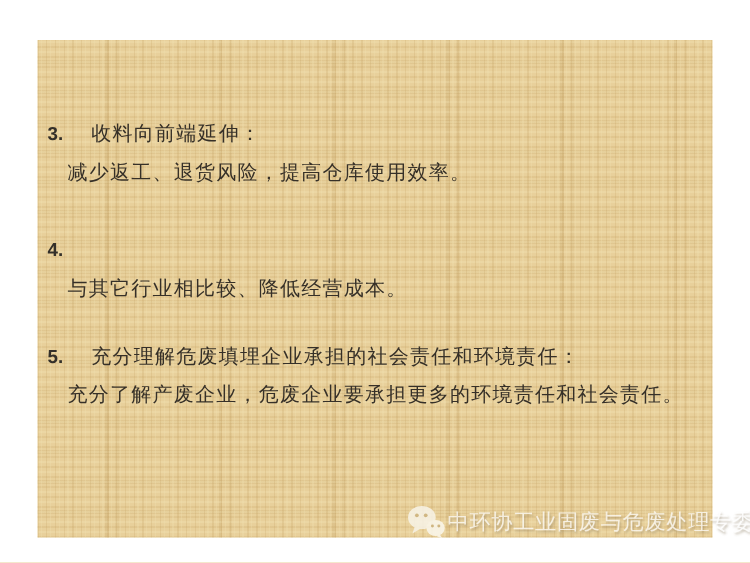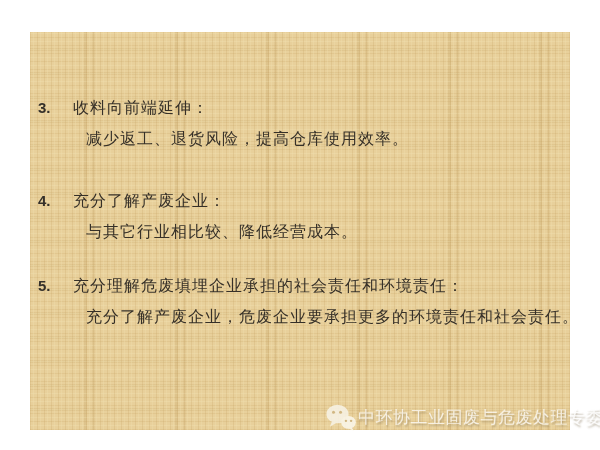--- a/index.html
+++ b/index.html
@@ -22,21 +22,21 @@
   .line{display:flex;align-items:flex-start;line-height:20px;}
   .num{
     width:35px;flex:0 0 35px;
     font-family:"Liberation Sans","DejaVu Sans",sans-serif;
     font-weight:bold;font-size:15px;color:#34302a;
   }
   .title,.detail{
     font-size:16px;letter-spacing:1px;color:#363028;
     white-space:nowrap;
   }
-  .detail-line{margin-top:11px;margin-left:48px;}
+  .detail-line{margin-top:11px;margin-left:16px;}
   
   .watermark{
     position:absolute;left:326px;top:404px;
     display:flex;align-items:center;gap:2px;
     opacity:0.85;
   }
   .wm-icon{flex:0 0 auto;display:block;}
   .wm-text{
     font-size:17px;letter-spacing:0.5px;
     color:rgba(255,255,255,0.85);
@@ -55,21 +55,20 @@
       <span class="title">收料向前端延伸：</span>
     </div>
     <div class="line detail-line">
       <span class="detail">减少返工、退货风险，提高仓库使用效率。</span>
     </div>
   </div>
 
   <div class="item" style="top:159px">
     <div class="line">
       <span class="num">4.</span>
-      <span class="title">充分了解产废企业：</span>
     </div>
     <div class="line detail-line">
       <span class="detail">与其它行业相比较、降低经营成本。</span>
     </div>
   </div>
 
   <div class="item" style="top:244px">
     <div class="line">
       <span class="num">5.</span>
       <span class="title">充分理解危废填埋企业承担的社会责任和环境责任：</span>

